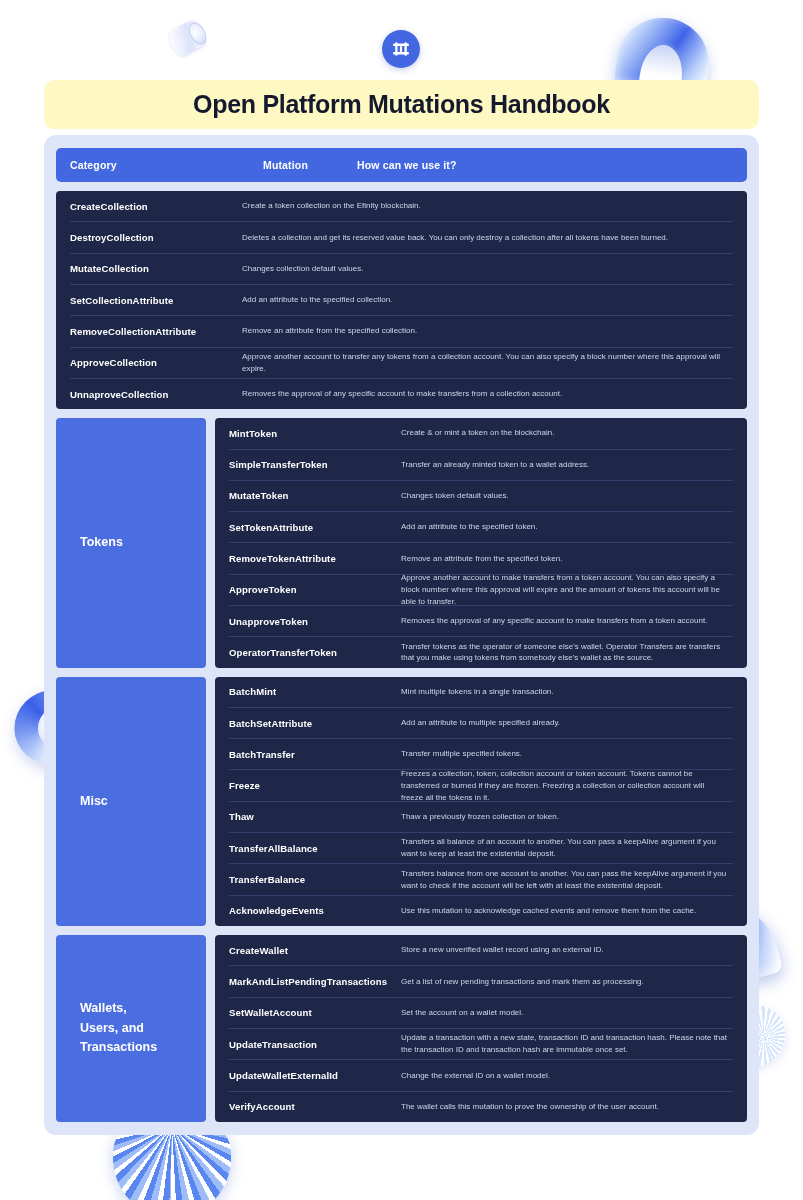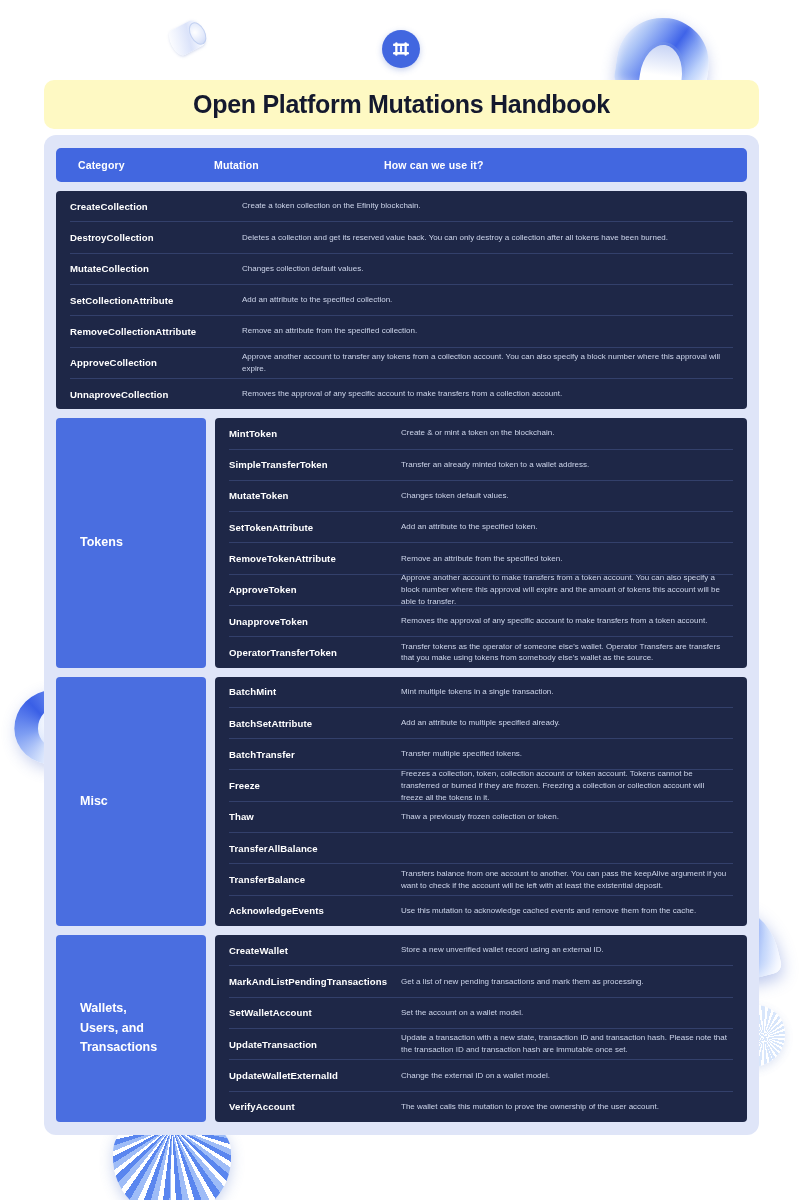--- a/index.html
+++ b/index.html
@@ -210,22 +210,22 @@
     height: 34px;
     align-items: center;
     margin-bottom: 9px;
   }
   .th {
     color: #ffffff;
     font-size: 10.5px;
     font-weight: bold;
     letter-spacing: .15px;
   }
-  .th-cat { width: 158px; padding-left: 22px; box-sizing: border-box; }
-  .th-mut { width: 170px; }
+  .th-cat { width: 158px; padding-left: 14px; box-sizing: border-box; }
+  .th-mut { width: 143px; text-align: center; }
   .th-use { flex: 1; }
 
   .group {
     display: flex;
     margin-bottom: 9px;
     align-items: stretch;
   }
   .group:last-child { margin-bottom: 0; }
 
   .cat-cell {
@@ -415,20 +415,21 @@
           <div class="row">
             <div class="mut-name">Freeze</div>
             <div class="mut-desc">Freezes a collection, token, collection account or token account. Tokens cannot be transferred or burned if they are frozen. Freezing a collection or collection account will freeze all the tokens in it.</div>
           </div>
           <div class="row">
             <div class="mut-name">Thaw</div>
             <div class="mut-desc">Thaw a previously frozen collection or token.</div>
           </div>
           <div class="row">
             <div class="mut-name">TransferAllBalance</div>
+            <div class="mut-desc">Transfers all balance of an account to another. You can pass a keepAlive argument if you want to keep at least the existential deposit.</div>
           </div>
           <div class="row">
             <div class="mut-name">TransferBalance</div>
             <div class="mut-desc">Transfers balance from one account to another. You can pass the keepAlive argument if you want to check if the account will be left with at least the existential deposit.</div>
           </div>
           <div class="row">
             <div class="mut-name">AcknowledgeEvents</div>
             <div class="mut-desc">Use this mutation to acknowledge cached events and remove them from the cache.</div>
           </div>
         </div>

